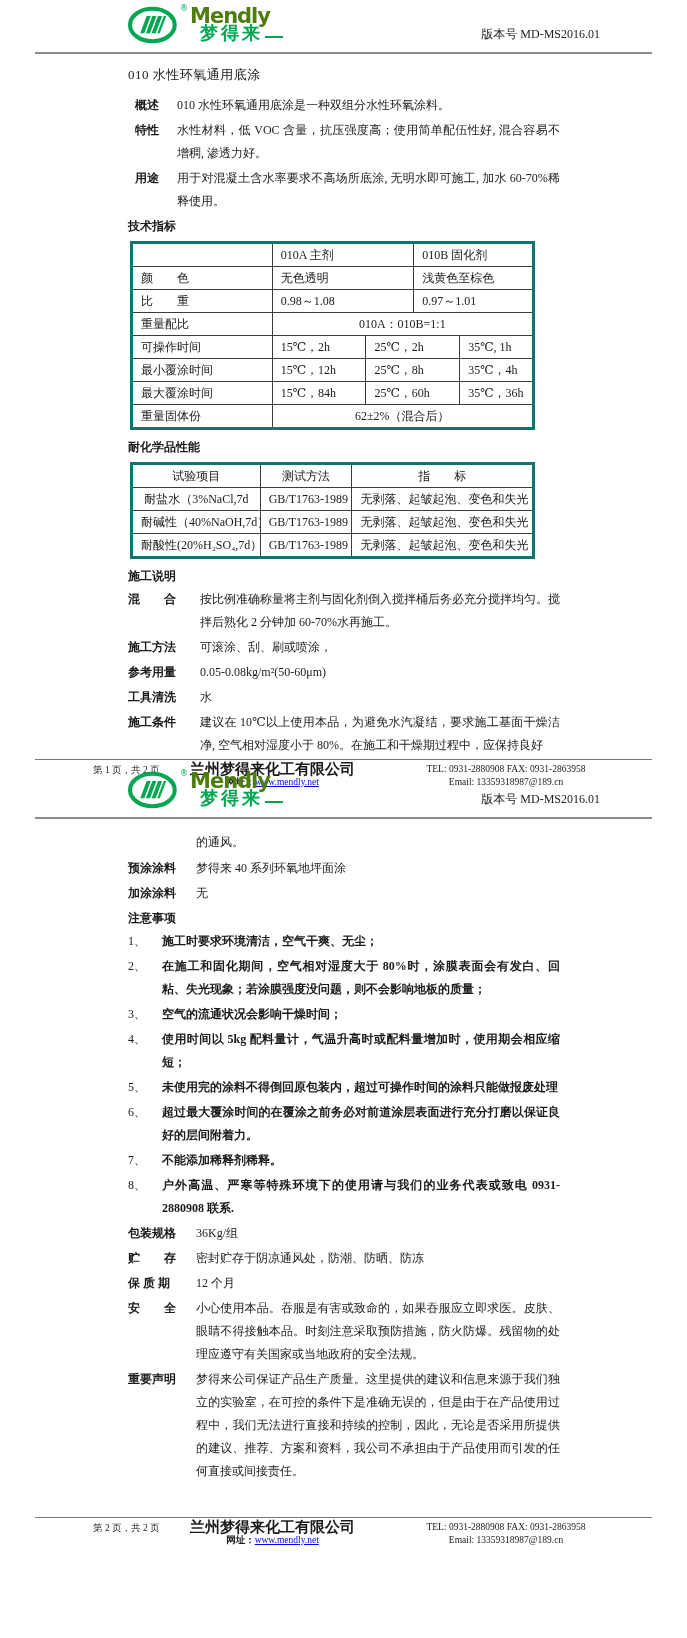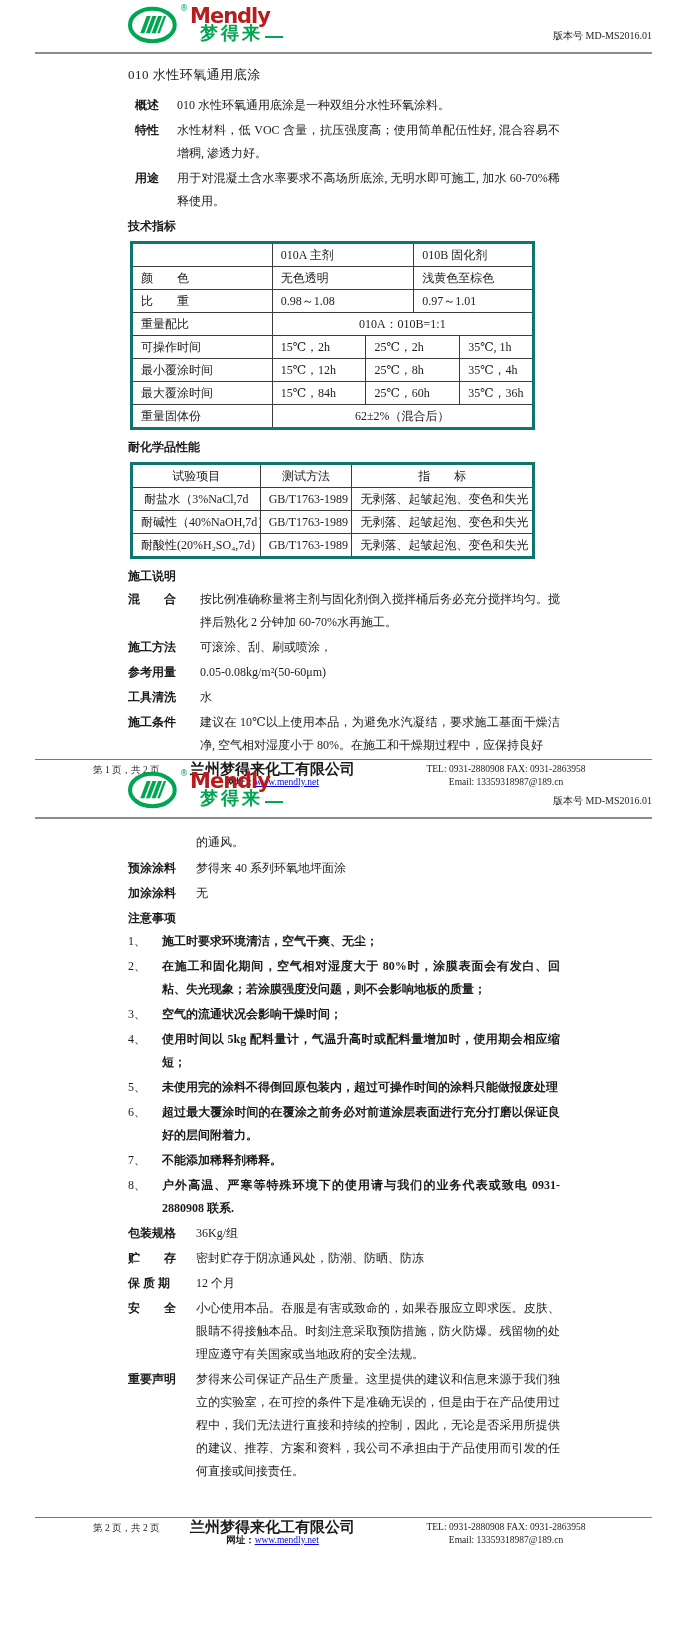--- a/index.html
+++ b/index.html
@@ -15,28 +15,28 @@
 
   
   .page-header { padding:6px 35px 0 35px; }
   .hdr-row { display:flex; justify-content:space-between; align-items:flex-end; }
   .logo { display:flex; align-items:flex-start; margin-left:93px; }
   .logo-mark { position:relative; }
   .reg-mark { font-size:8px; color:#00A651; vertical-align:top; position:relative; top:-2px; font-family:"DejaVu Sans",sans-serif; }
   .logo-text { margin-left:2px; line-height:1; }
   .brand-en {
     font-family:"DejaVu Sans","Liberation Sans",sans-serif;
-    font-weight:bold; color:#b91c1c; font-size:21px; letter-spacing:-1px; line-height:20px; display:block;
+    font-weight:bold; color:#4d7c0f; font-size:21px; letter-spacing:-1px; line-height:20px; display:block;
   }
   .brand-cn-row { display:flex; align-items:flex-end; }
   .brand-cn {
     font-weight:bold; color:#00A651; font-size:18px; letter-spacing:3px; margin-left:10px; line-height:14px;
   }
   .brand-swoosh { flex:1 1 auto; height:2px; background:#00A651; margin-left:2px; margin-bottom:2px; min-width:18px; }
-  .version { font-size:10px; color:#222; padding-bottom:5px; white-space:nowrap; }
+  .version { font-size:12px; color:#222; padding-bottom:5px; margin-right:52px; white-space:nowrap; }
   .hdr-line { border-bottom:2px solid #8c8c8c; margin-top:4px; }
 
   
   .page-body { padding:12px 127px 0 128px; }
   .doc-title { font-size:13px; font-weight:normal; letter-spacing:0.5px; margin-bottom:10px; }
   .item { display:flex; margin-bottom:2px; }
   .item-label { font-weight:bold; flex:0 0 auto; white-space:pre; }
   .item-label.w2 { width:42px;margin-left:7px; }
   .item-label.w4 { width:72px; }
   .item-label.w4b { width:68px; }

